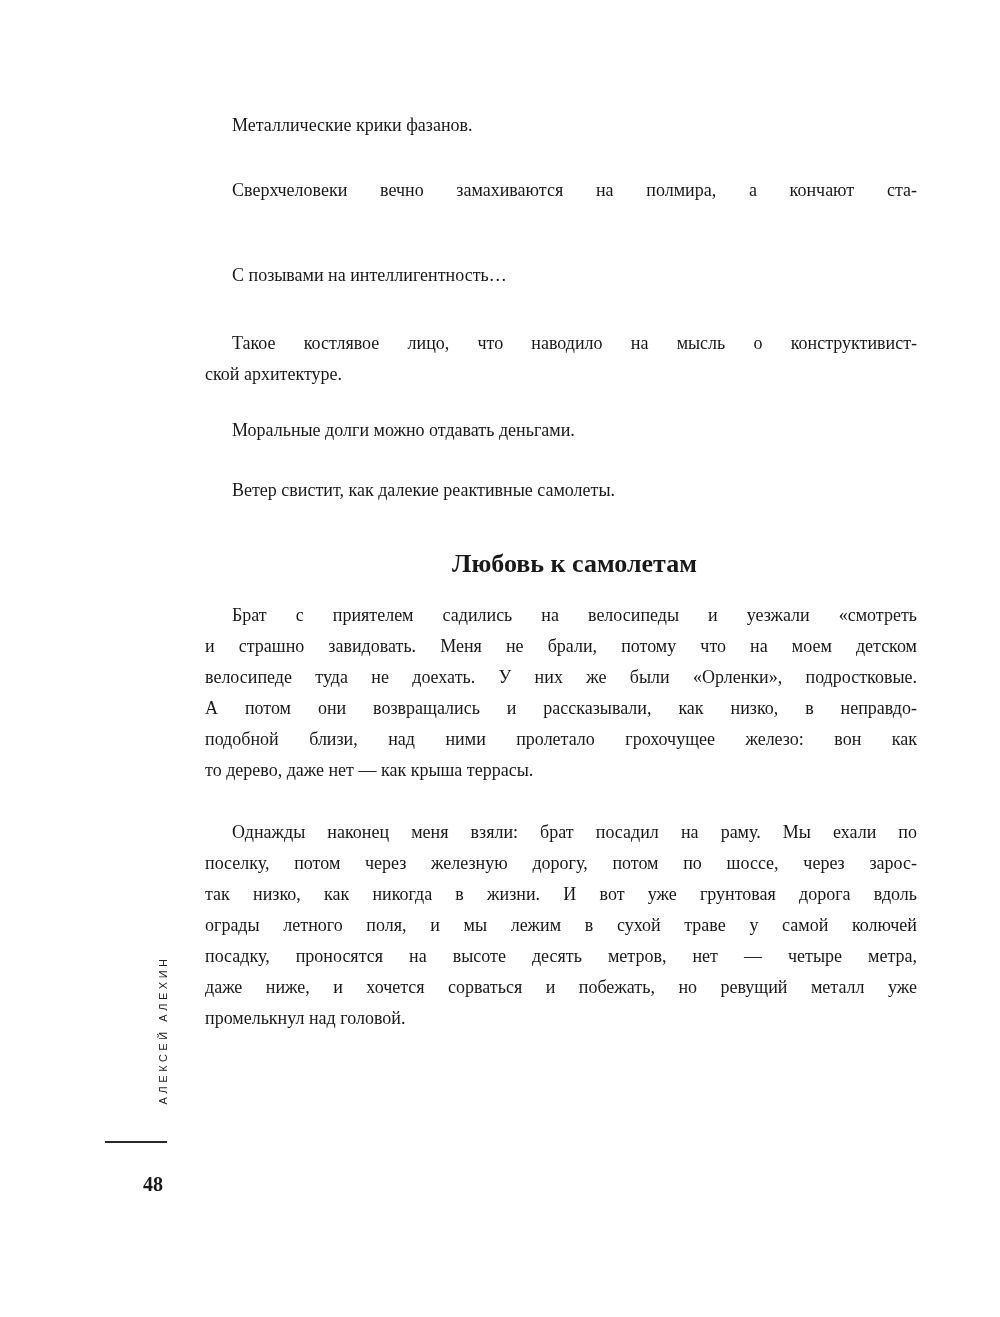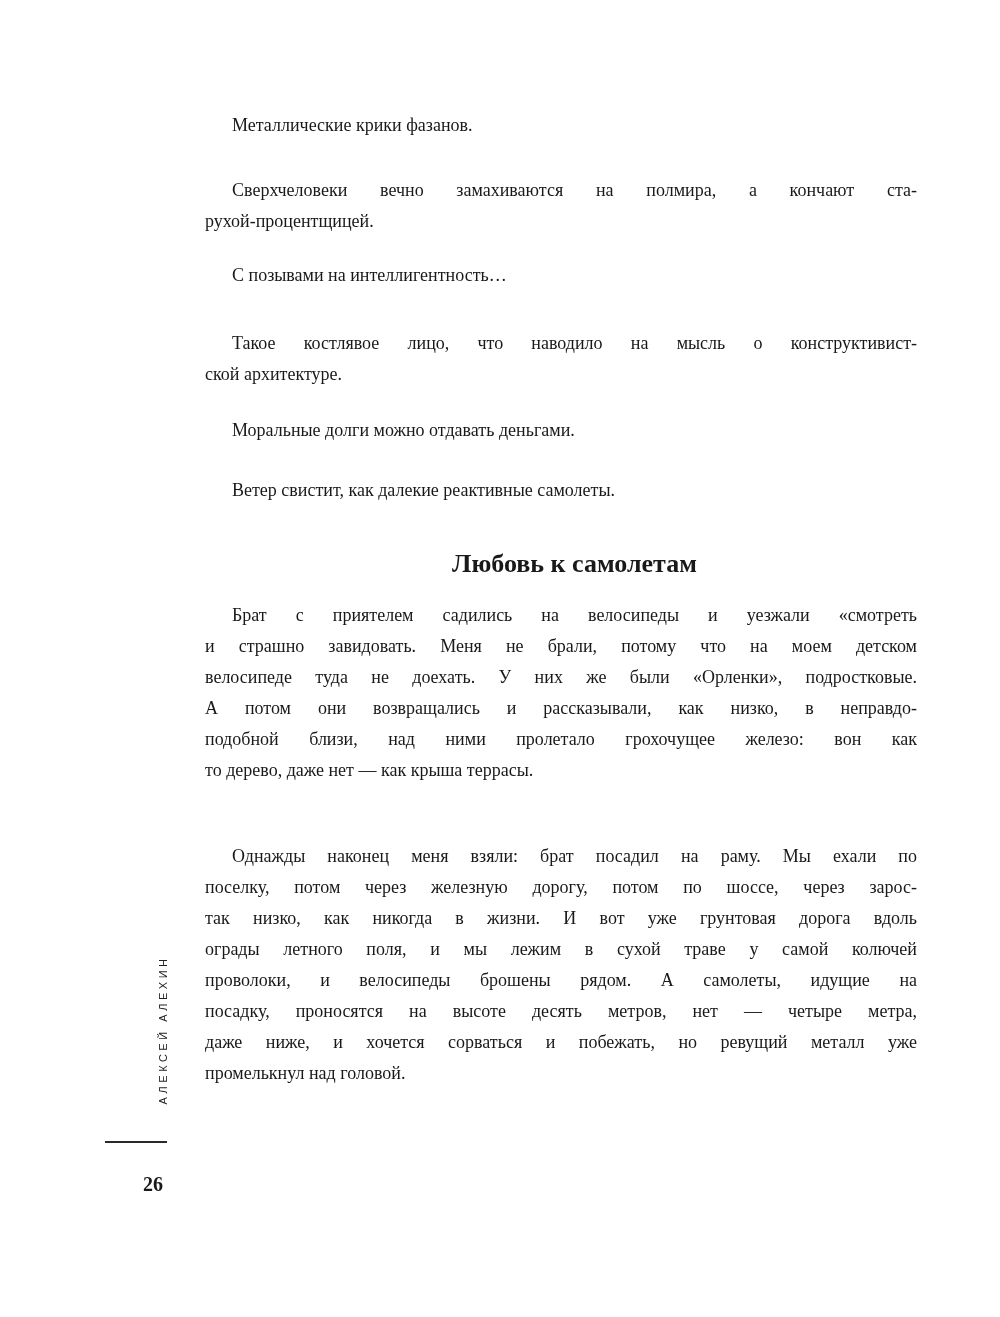--- a/index.html
+++ b/index.html
@@ -51,21 +51,21 @@
     top: 547px;
     margin: 0;
     padding-left: 27px;
     font-size: 26px;
     line-height: 34px;
     font-weight: bold;
     text-align: center;
   }
 
   .p1 { top: 600px; }
-  .p2 { top: 841px; }
+  .p2 { top: 817px; }
   .p3 { top: 1096px; }
 
   
   .author-strip {
     position: absolute;
     left: 163px;
     top: 1030px;
     width: 0;
     height: 0;
   }
@@ -104,30 +104,29 @@
 <body>
 
 <div class="page">
 
   <div class="author-strip">
     <span class="author-text">АЛЕКСЕЙ АЛЕХИН</span>
   </div>
 
   <div class="footer-rule"></div>
 
-  <div class="page-number">26</div>
+  <div class="page-number">48</div>
 
   <div class="text-column">
 
     <div class="block b1">
         <div class="line first last">Металлические крики фазанов.</div>
       </div>
     <div class="block b2">
         <div class="line first">Сверхчеловеки вечно замахиваются на полмира, а кончают ста-</div>
-        <div class="line last">рухой-процентщицей.</div>
       </div>
     <div class="block b3">
         <div class="line first last">С позывами на интеллигентность…</div>
       </div>
     <div class="block b4">
         <div class="line first">Такое костлявое лицо, что наводило на мысль о конструктивист-</div>
         <div class="line last">ской архитектуре.</div>
       </div>
     <div class="block b5">
         <div class="line first last">Моральные долги можно отдавать деньгами.</div>
@@ -144,20 +143,19 @@
         <div class="line">велосипеде туда не доехать. У них же были «Орленки», подростковые.</div>
         <div class="line">А потом они возвращались и рассказывали, как низко, в неправдо-</div>
         <div class="line">подобной близи, над ними пролетало грохочущее железо: вон как</div>
         <div class="line last">то дерево, даже нет — как крыша террасы.</div>
       </div>
     <div class="block p2">
         <div class="line first">Однажды наконец меня взяли: брат посадил на раму. Мы ехали по</div>
         <div class="line">поселку, потом через железную дорогу, потом по шоссе, через зарос-</div>
         <div class="line">так низко, как никогда в жизни. И вот уже грунтовая дорога вдоль</div>
         <div class="line">ограды летного поля, и мы лежим в сухой траве у самой колючей</div>
-        <div class="line">проволоки, и велосипеды брошены рядом. А самолеты, идущие на</div>
         <div class="line">посадку, проносятся на высоте десять метров, нет — четыре метра,</div>
         <div class="line">даже ниже, и хочется сорваться и побежать, но ревущий металл уже</div>
         <div class="line last">промелькнул над головой.</div>
       </div>
 
   </div>
 </div>
 
 </body></html>

